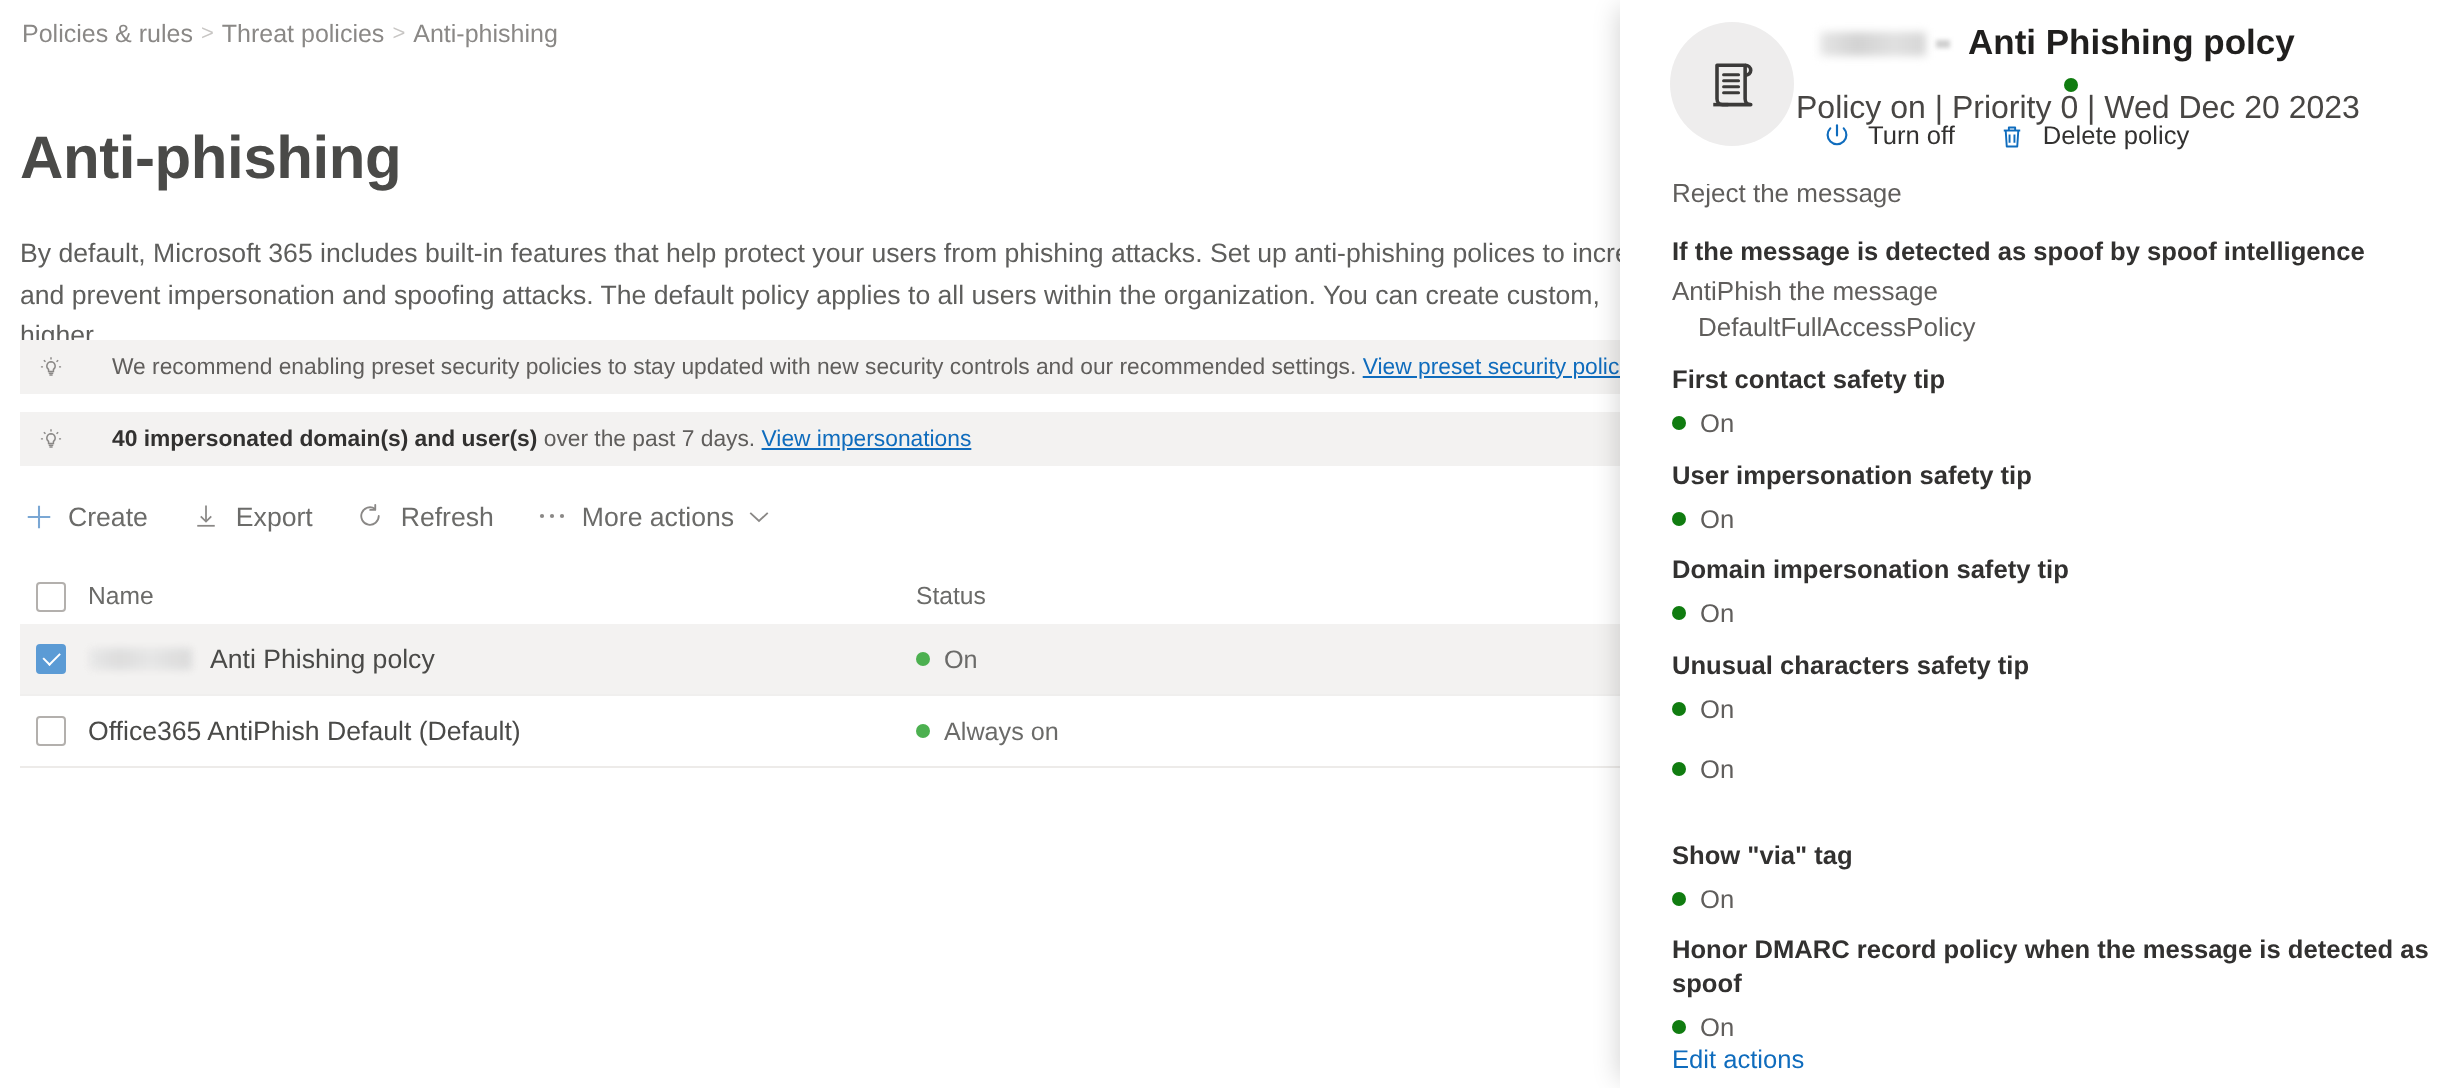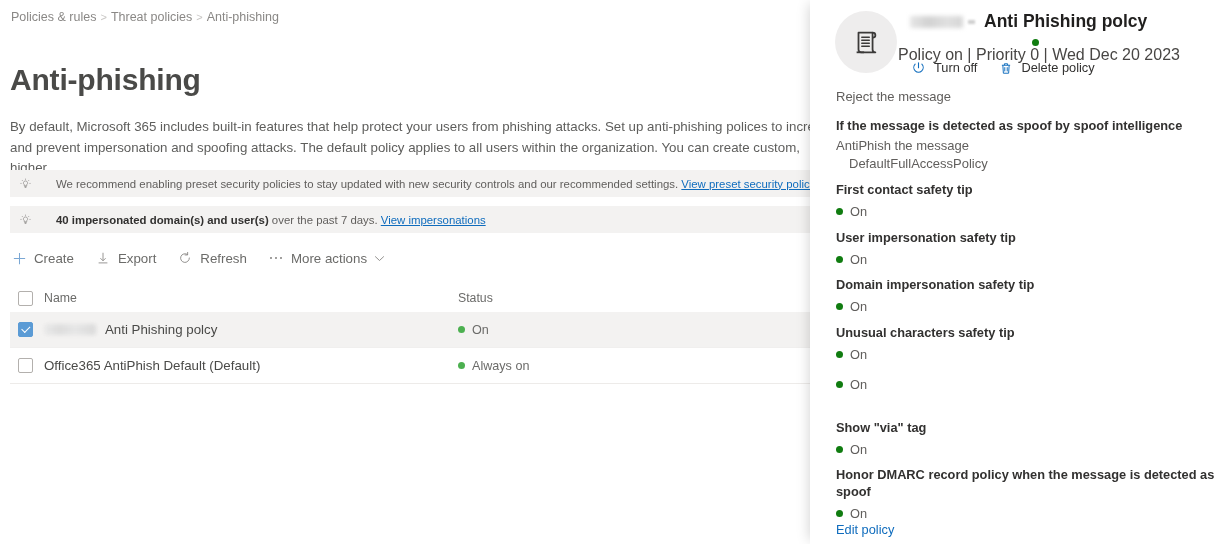--- a/index.html
+++ b/index.html
@@ -336,15 +336,15 @@
                 <path d="M6.6 6.5v4.8M9.4 6.5v4.8"></path>
               </g>
             </svg>
         </span>
         <span class="al">Delete policy</span>
       </div>
     </div>
   </div>
 </div>
 
-<div class="p-link" style="top:522px;">Edit policy</div>
+<div class="p-link" style="top:522px;">Edit actions</div>
 
 <div class="topnub"></div>
 
 </body></html>

